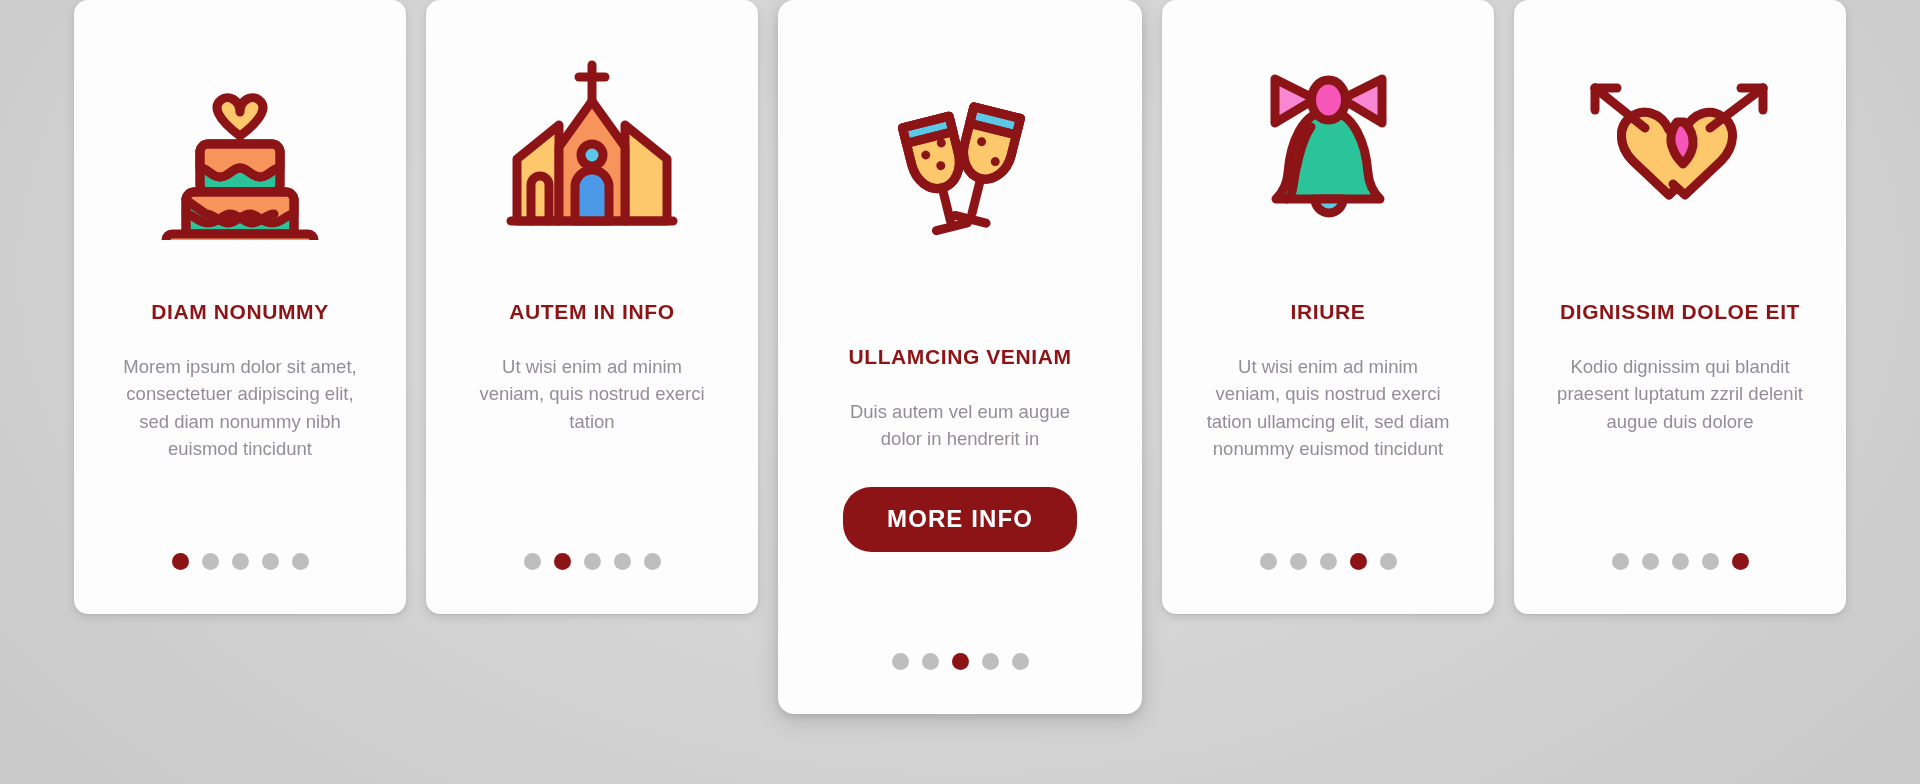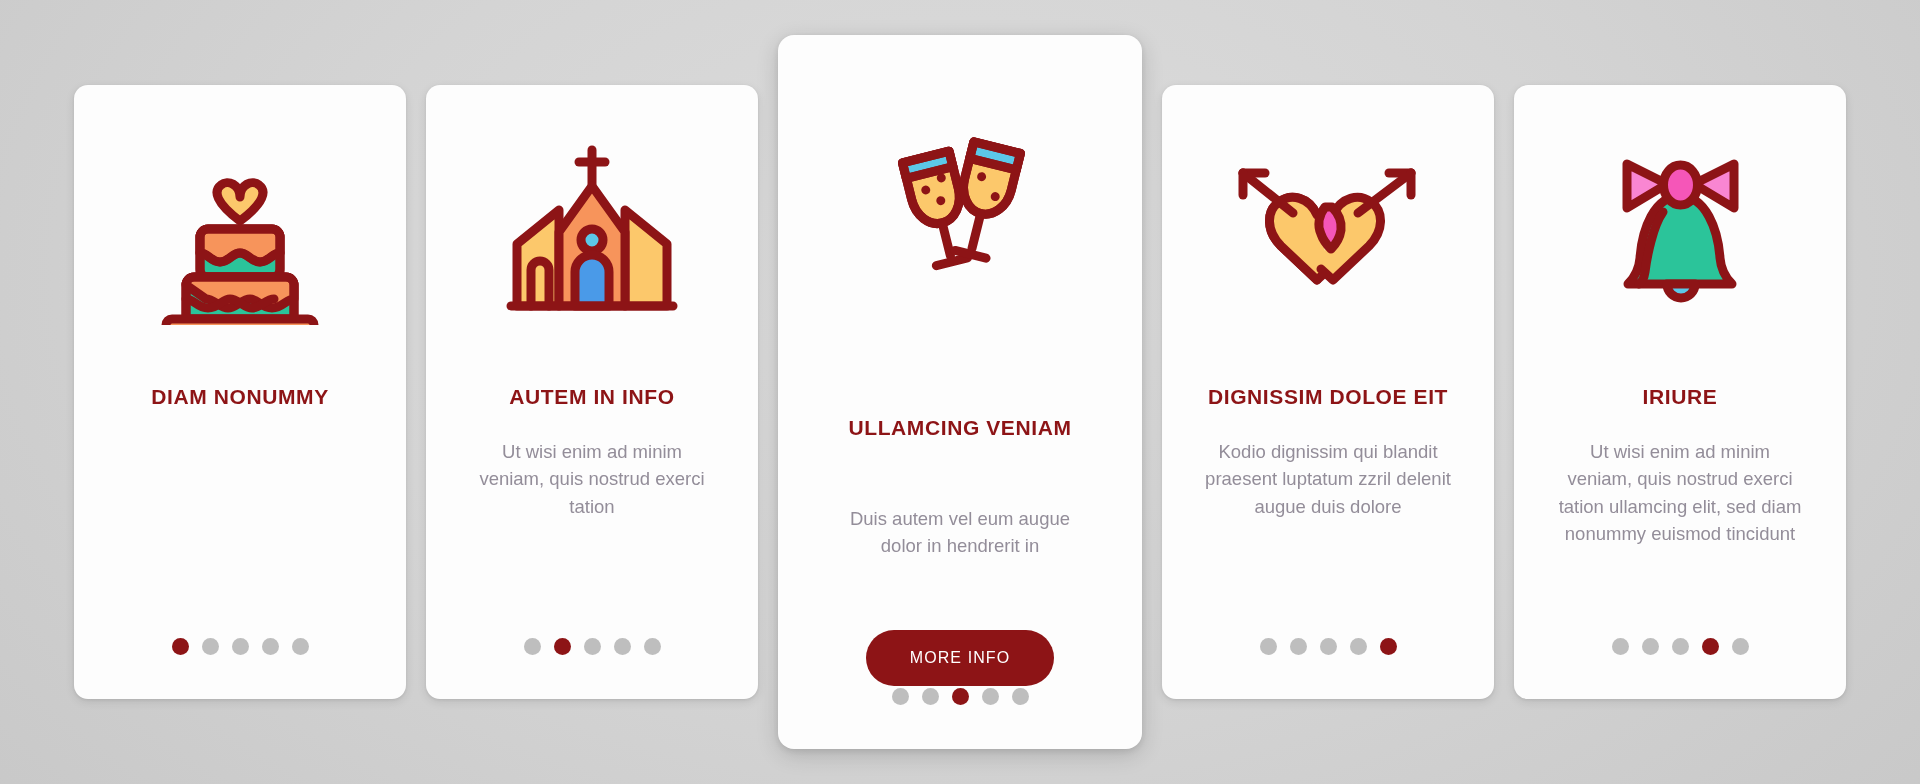--- a/index.html
+++ b/index.html
@@ -16,21 +16,20 @@
   }
   #stage {
     position: relative;
     width: 1920px; height: 784px;
   }
   .cards-row {
     position: absolute;
     left: 0; top: 0;
     width: 1920px; height: 784px;
     display: flex;
-    align-items: center;
     justify-content: center;
     gap: 20px;
   }
   .card {
     position: relative;
     width: 332px;
     height: 614px;
     background: #fdfdfd;
     border-radius: 14px;
     box-shadow: 0 3px 10px rgba(0,0,0,0.10), 0 1px 3px rgba(0,0,0,0.07);
@@ -38,21 +37,20 @@
     flex-direction: column;
     align-items: center;
     flex: 0 0 auto;
   }
   .card.featured {
     width: 364px;
     height: 714px;
     border-radius: 16px;
     box-shadow: 0 6px 22px rgba(0,0,0,0.16), 0 2px 6px rgba(0,0,0,0.09);
     z-index: 5;
-    gap: 36px;
   }
 
   
   .icon-wrap {
     height: 300px;
     width: 100%;
     display: flex;
     align-items: center;
     justify-content: center;
   }
@@ -80,25 +78,25 @@
   }
   .card.featured .card-body { max-width: 290px; }
 
   
   .more-info-btn {
     margin-top: 34px;
     background: #8d1416;
     color: #ffffff;
     border: none;
     border-radius: 28px;
-    height: 56px;
+    height: 65px;
     padding: 0 44px;
     font-family: "Liberation Sans", sans-serif;
-    font-size: 16px;
-    font-weight: normal;
+    font-size: 24px;
+    font-weight: bold;
     letter-spacing: 1.1px;
     cursor: pointer;
   }
 
   
   .dots {
     position: absolute;
     bottom: 44px;
     left: 0; right: 0;
     display: flex;
@@ -135,20 +133,21 @@
           <path d="M36 140 a8 8 0 0 1 8 -8 h92 a8 8 0 0 1 8 8 v34 h-108 Z" fill="#2bc49a"></path>
           <path d="M36 140 a8 8 0 0 1 8 -8 h92 a8 8 0 0 1 8 8 v14
                    c-8 0 -11 9 -22 9 s-14 -9 -22 -9 s-14 9 -22 9 s-14 -9 -22 -9 Z" fill="#f7945b"></path>
           <path d="M36 154 c8 0 11 9 22 9 s14 -9 22 -9 s14 9 22 9 s14 -9 22 -9" fill="none"></path>
           <path d="M36 140 a8 8 0 0 1 8 -8 h92 a8 8 0 0 1 8 8 v34 h-108 Z" fill="none"></path>
 
           <path d="M22 174 h136 a6 6 0 0 1 0 12 h-136 a6 6 0 0 1 0 -12 Z" fill="#f7945b"></path>
         </svg>
       </div>
       <div class="card-title">DIAM NONUMMY</div>
+      <div class="card-body">Morem ipsum dolor sit amet, consectetuer adipiscing elit, sed diam nonummy nibh euismod tincidunt</div>
       <div class="spacer"></div>
       <div class="dots">
         <span class="dot active"></span>
         <span class="dot"></span>
         <span class="dot"></span>
         <span class="dot"></span>
         <span class="dot"></span>
       </div>
     </div>
 
@@ -222,20 +221,50 @@
         <span class="dot"></span>
         <span class="dot"></span>
         <span class="dot active"></span>
         <span class="dot"></span>
         <span class="dot"></span>
       </div>
     </div>
 
     <div class="card">
       <div class="icon-wrap">
+        <svg width="175" height="175" viewBox="0 0 175 175" fill="none" stroke="#8d1416" stroke-width="9" stroke-linecap="round" stroke-linejoin="round">
+
+          <path d="M74 36 L34 16 v44 Z" fill="#f986d2"></path>
+
+          <path d="M101 36 L141 16 v44 Z" fill="#f986d2"></path>
+
+          <path d="M87 48 c-26 0 -38 34 -40 62 c-1 12 -6 20 -12 26 h104
+                   c-6 -6 -11 -14 -12 -26 c-2 -28 -14 -62 -40 -62 Z" fill="#2bc49a"></path>
+
+          <path d="M70 64 c-10 14 -16 44 -18 60 c-1 7 -3 10 -6 12"></path>
+
+          <ellipse cx="87.5" cy="37" rx="17" ry="20" fill="#f556b8"></ellipse>
+
+          <path d="M74 136 a14 14 0 0 0 28 0 Z" fill="#5cc8e8"></path>
+        </svg>
+      </div>
+      <div class="card-title">IRIURE</div>
+      <div class="card-body">Ut wisi enim ad minim veniam, quis nostrud exerci tation ullamcing elit, sed diam nonummy euismod tincidunt</div>
+      <div class="spacer"></div>
+      <div class="dots">
+        <span class="dot"></span>
+        <span class="dot"></span>
+        <span class="dot"></span>
+        <span class="dot active"></span>
+        <span class="dot"></span>
+      </div>
+    </div>
+
+    <div class="card">
+      <div class="icon-wrap">
         <svg width="215" height="160" viewBox="0 0 215 160" fill="none" stroke="#8d1416" stroke-width="9" stroke-linecap="round" stroke-linejoin="round">
 
           <path d="M96 60 c-8 -18 -26 -22 -38 -13 c-13 9 -13 29 2 44 l36 34" fill="#fcc86b"></path>
           <path d="M96 60 c-8 -18 -26 -22 -38 -13 c-13 9 -13 29 2 44 l36 34 l12 -11" fill="#fcc86b"></path>
 
           <path d="M112 60 c8 -18 26 -22 38 -13 c13 9 13 29 -2 44 l-36 34 l-12 -11" fill="#fcc86b"></path>
 
           <path d="M104 52 c-6 8 -8 18 -4 27 c2 6 6 11 10 15 c5 -5 9 -12 10 -19 c1 -9 -3 -17 -9 -23 Z" fill="#f556b8"></path>
 
           <path d="M72 58 L22 18"></path>
@@ -252,44 +281,14 @@
       <div class="spacer"></div>
       <div class="dots">
         <span class="dot"></span>
         <span class="dot"></span>
         <span class="dot"></span>
         <span class="dot"></span>
         <span class="dot active"></span>
       </div>
     </div>
 
-    <div class="card">
-      <div class="icon-wrap">
-        <svg width="175" height="175" viewBox="0 0 175 175" fill="none" stroke="#8d1416" stroke-width="9" stroke-linecap="round" stroke-linejoin="round">
-
-          <path d="M74 36 L34 16 v44 Z" fill="#f986d2"></path>
-
-          <path d="M101 36 L141 16 v44 Z" fill="#f986d2"></path>
-
-          <path d="M87 48 c-26 0 -38 34 -40 62 c-1 12 -6 20 -12 26 h104
-                   c-6 -6 -11 -14 -12 -26 c-2 -28 -14 -62 -40 -62 Z" fill="#2bc49a"></path>
-
-          <path d="M70 64 c-10 14 -16 44 -18 60 c-1 7 -3 10 -6 12"></path>
-
-          <ellipse cx="87.5" cy="37" rx="17" ry="20" fill="#f556b8"></ellipse>
-
-          <path d="M74 136 a14 14 0 0 0 28 0 Z" fill="#5cc8e8"></path>
-        </svg>
-      </div>
-      <div class="card-title">IRIURE</div>
-      <div class="card-body">Ut wisi enim ad minim veniam, quis nostrud exerci tation ullamcing elit, sed diam nonummy euismod tincidunt</div>
-      <div class="spacer"></div>
-      <div class="dots">
-        <span class="dot"></span>
-        <span class="dot"></span>
-        <span class="dot"></span>
-        <span class="dot active"></span>
-        <span class="dot"></span>
-      </div>
-    </div>
-
   </div>
 </div>
 
 </body></html>

